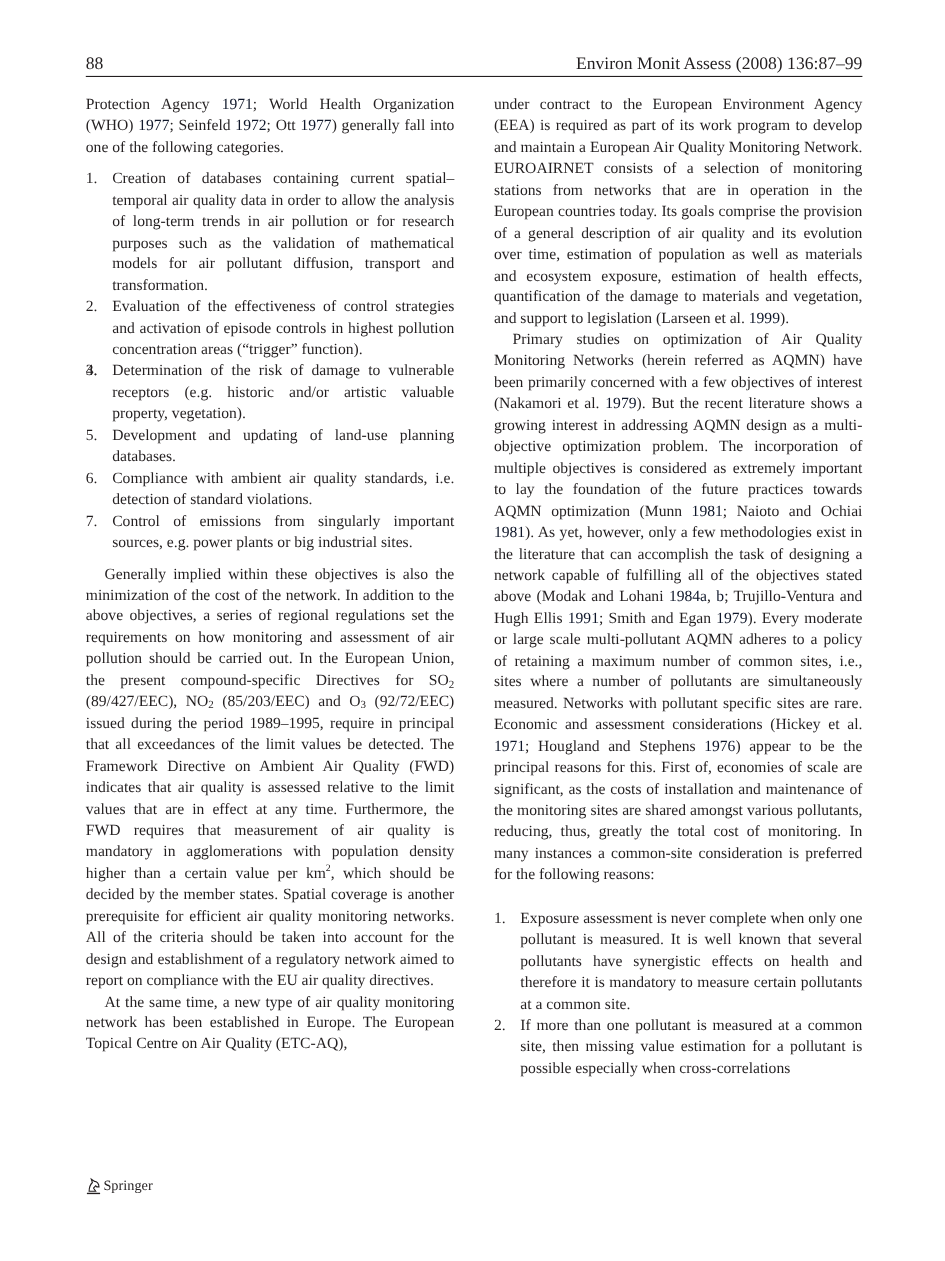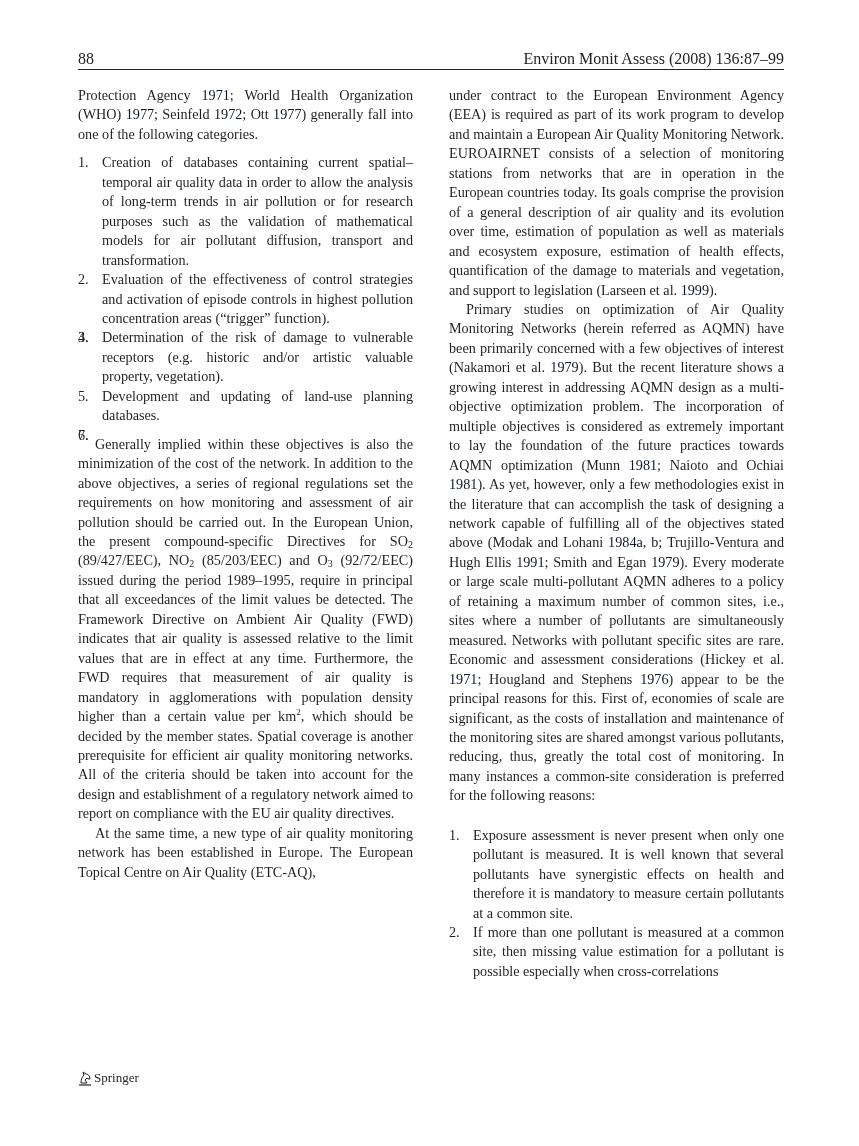--- a/index.html
+++ b/index.html
@@ -40,34 +40,34 @@
 
 <div class="col left">
   <p><span>Protection Agency </span><a class="link">1971</a><span>; World Health Organization (WHO) </span><a class="link">1977</a><span>; Seinfeld </span><a class="link">1972</a><span>; Ott </span><a class="link">1977</a><span>) generally fall into one of the following categories.</span></p>
   <div class="gap"></div>
   <ol>
     <li><span class="num">1.</span><span>Creation of databases containing current spatial–temporal air quality data in order to allow the analysis of long-term trends in air pollution or for research purposes such as the validation of mathematical models for air pollutant diffusion, transport and transformation.</span></li>
     <li><span class="num">2.</span><span>Evaluation of the effectiveness of control strategies and activation of episode controls in highest pollution concentration areas (“trigger” function).</span></li>
     <li><span class="num">3.</span></li>
     <li><span class="num">4.</span><span>Determination of the risk of damage to vulnerable receptors (e.g. historic and/or artistic valuable property, vegetation).</span></li>
     <li><span class="num">5.</span><span>Development and updating of land-use planning databases.</span></li>
-    <li><span class="num">6.</span></li>
-    <li><span class="num">7.</span></li>
+    <li><span class="num">6.</span><span>Compliance with ambient air quality standards, i.e. detection of standard violations.</span></li>
+    <li><span class="num">7.</span><span>Control of emissions from singularly important sources, e.g. power plants or big industrial sites.</span></li>
   </ol>
   <div class="gap"></div>
   <p class="indent"><span>Generally implied within these objectives is also the minimization of the cost of the network. In addition to the above objectives, a series of regional regulations set the requirements on how monitoring and assessment of air pollution should be carried out. In the European Union, the present compound-specific Directives for SO</span><sub>2</sub><span> (89/427/EEC), NO</span><sub>2</sub><span> (85/203/EEC) and O</span><sub>3</sub><span> (92/72/EEC) issued during the period 1989–1995, require in principal that all exceedances of the limit values be detected. The Framework Directive on Ambient Air Quality (FWD) indicates that air quality is assessed relative to the limit values that are in effect at any time. Furthermore, the FWD requires that measurement of air quality is mandatory in agglomerations with population density higher than a certain value per km</span><sup>2</sup><span>, which should be decided by the member states. Spatial coverage is another prerequisite for efficient air quality monitoring networks. All of the criteria should be taken into account for the design and establishment of a regulatory network aimed to report on compliance with the EU air quality directives.</span></p>
   <p class="indent">At the same time, a new type of air quality monitoring network has been established in Europe. The European Topical Centre on Air Quality (ETC-AQ),</p>
 </div>
 
 <div class="col right">
   <p><span>under contract to the European Environment Agency (EEA) is required as part of its work program to develop and maintain a European Air Quality Monitoring Network. EUROAIRNET consists of a selection of monitoring stations from networks that are in operation in the European countries today. Its goals comprise the provision of a general description of air quality and its evolution over time, estimation of population as well as materials and ecosystem exposure, estimation of health effects, quantification of the damage to materials and vegetation, and support to legislation (Larseen et al. </span><a class="link">1999</a><span>).</span></p>
   <p class="indent"><span>Primary studies on optimization of Air Quality Monitoring Networks (herein referred as AQMN) have been primarily concerned with a few objectives of interest (Nakamori et al. </span><a class="link">1979</a><span>). But the recent literature shows a growing interest in addressing AQMN design as a multi-objective optimization problem. The incorporation of multiple objectives is considered as extremely important to lay the foundation of the future practices towards AQMN optimization (Munn </span><a class="link">1981</a><span>; Naioto and Ochiai </span><a class="link">1981</a><span>). As yet, however, only a few methodologies exist in the literature that can accomplish the task of designing a network capable of fulfilling all of the objectives stated above (Modak and Lohani </span><a class="link">1984a</a><span>, </span><a class="link">b</a><span>; Trujillo-Ventura and Hugh Ellis </span><a class="link">1991</a><span>; Smith and Egan </span><a class="link">1979</a><span>). Every moderate or large scale multi-pollutant AQMN adheres to a policy of retaining a maximum number of common sites, i.e., sites where a number of pollutants are simultaneously measured. Networks with pollutant specific sites are rare. Economic and assessment considerations (Hickey et al. </span><a class="link">1971</a><span>; Hougland and Stephens </span><a class="link">1976</a><span>) appear to be the principal reasons for this. First of, economies of scale are significant, as the costs of installation and maintenance of the monitoring sites are shared amongst various pollutants, reducing, thus, greatly the total cost of monitoring. In many instances a common-site consideration is preferred for the following reasons:</span></p>
   <div class="gap2"></div>
   <ol>
-    <li><span class="num">1.</span><span>Exposure assessment is never present when only one pollutant is measured. It is well known that several pollutants have synergistic effects on health and therefore it is mandatory to measure certain pollutants at a common site.</span></li>
+    <li><span class="num">1.</span><span>Exposure assessment is never complete when only one pollutant is measured. It is well known that several pollutants have synergistic effects on health and therefore it is mandatory to measure certain pollutants at a common site.</span></li>
     <li><span class="num">2.</span><span>If more than one pollutant is measured at a common site, then missing value estimation for a pollutant is possible especially when cross-correlations</span></li>
   </ol>
 </div>
 
 <div class="footer">
   <span>
     <svg width="14" height="16" viewBox="0 0 14 16">
       <path d="M3 13 C3 9 4 7 6 5 L5 2 L8 4 C10 4 12 6 12 9 L10 9 L9 8 L7 10 L9 13 Z" fill="none" stroke="#231f20" stroke-width="1"></path>
       <line x1="1" y1="15" x2="13" y2="15" stroke="#231f20" stroke-width="1.2"></line>
     </svg>

